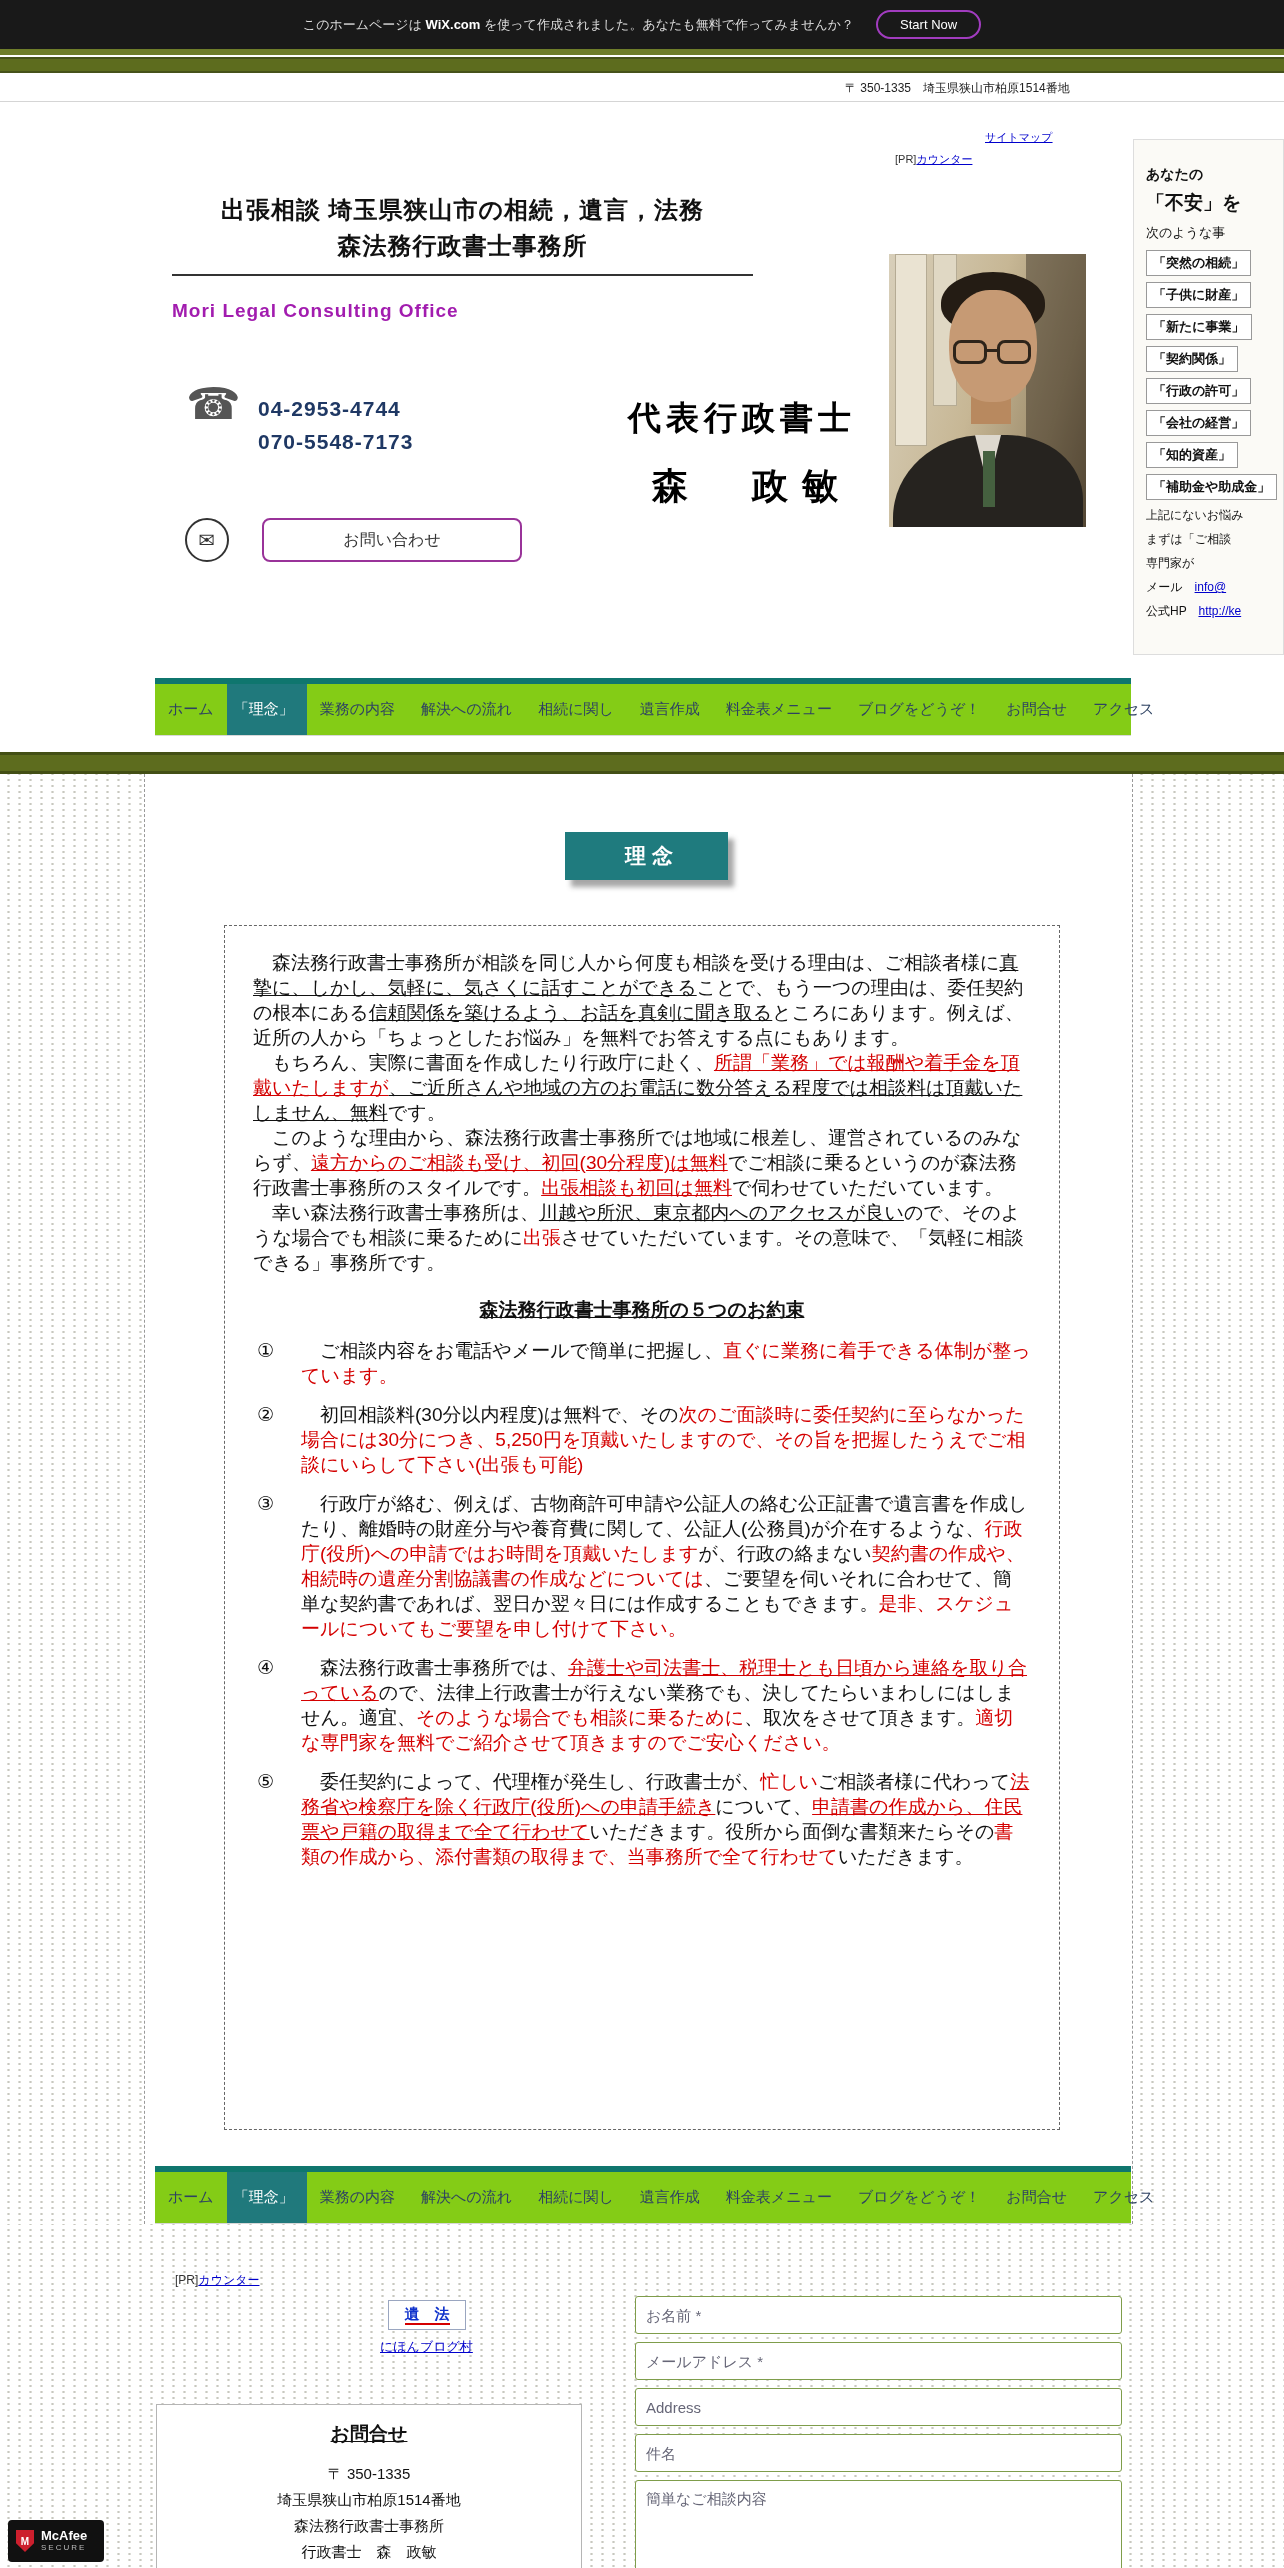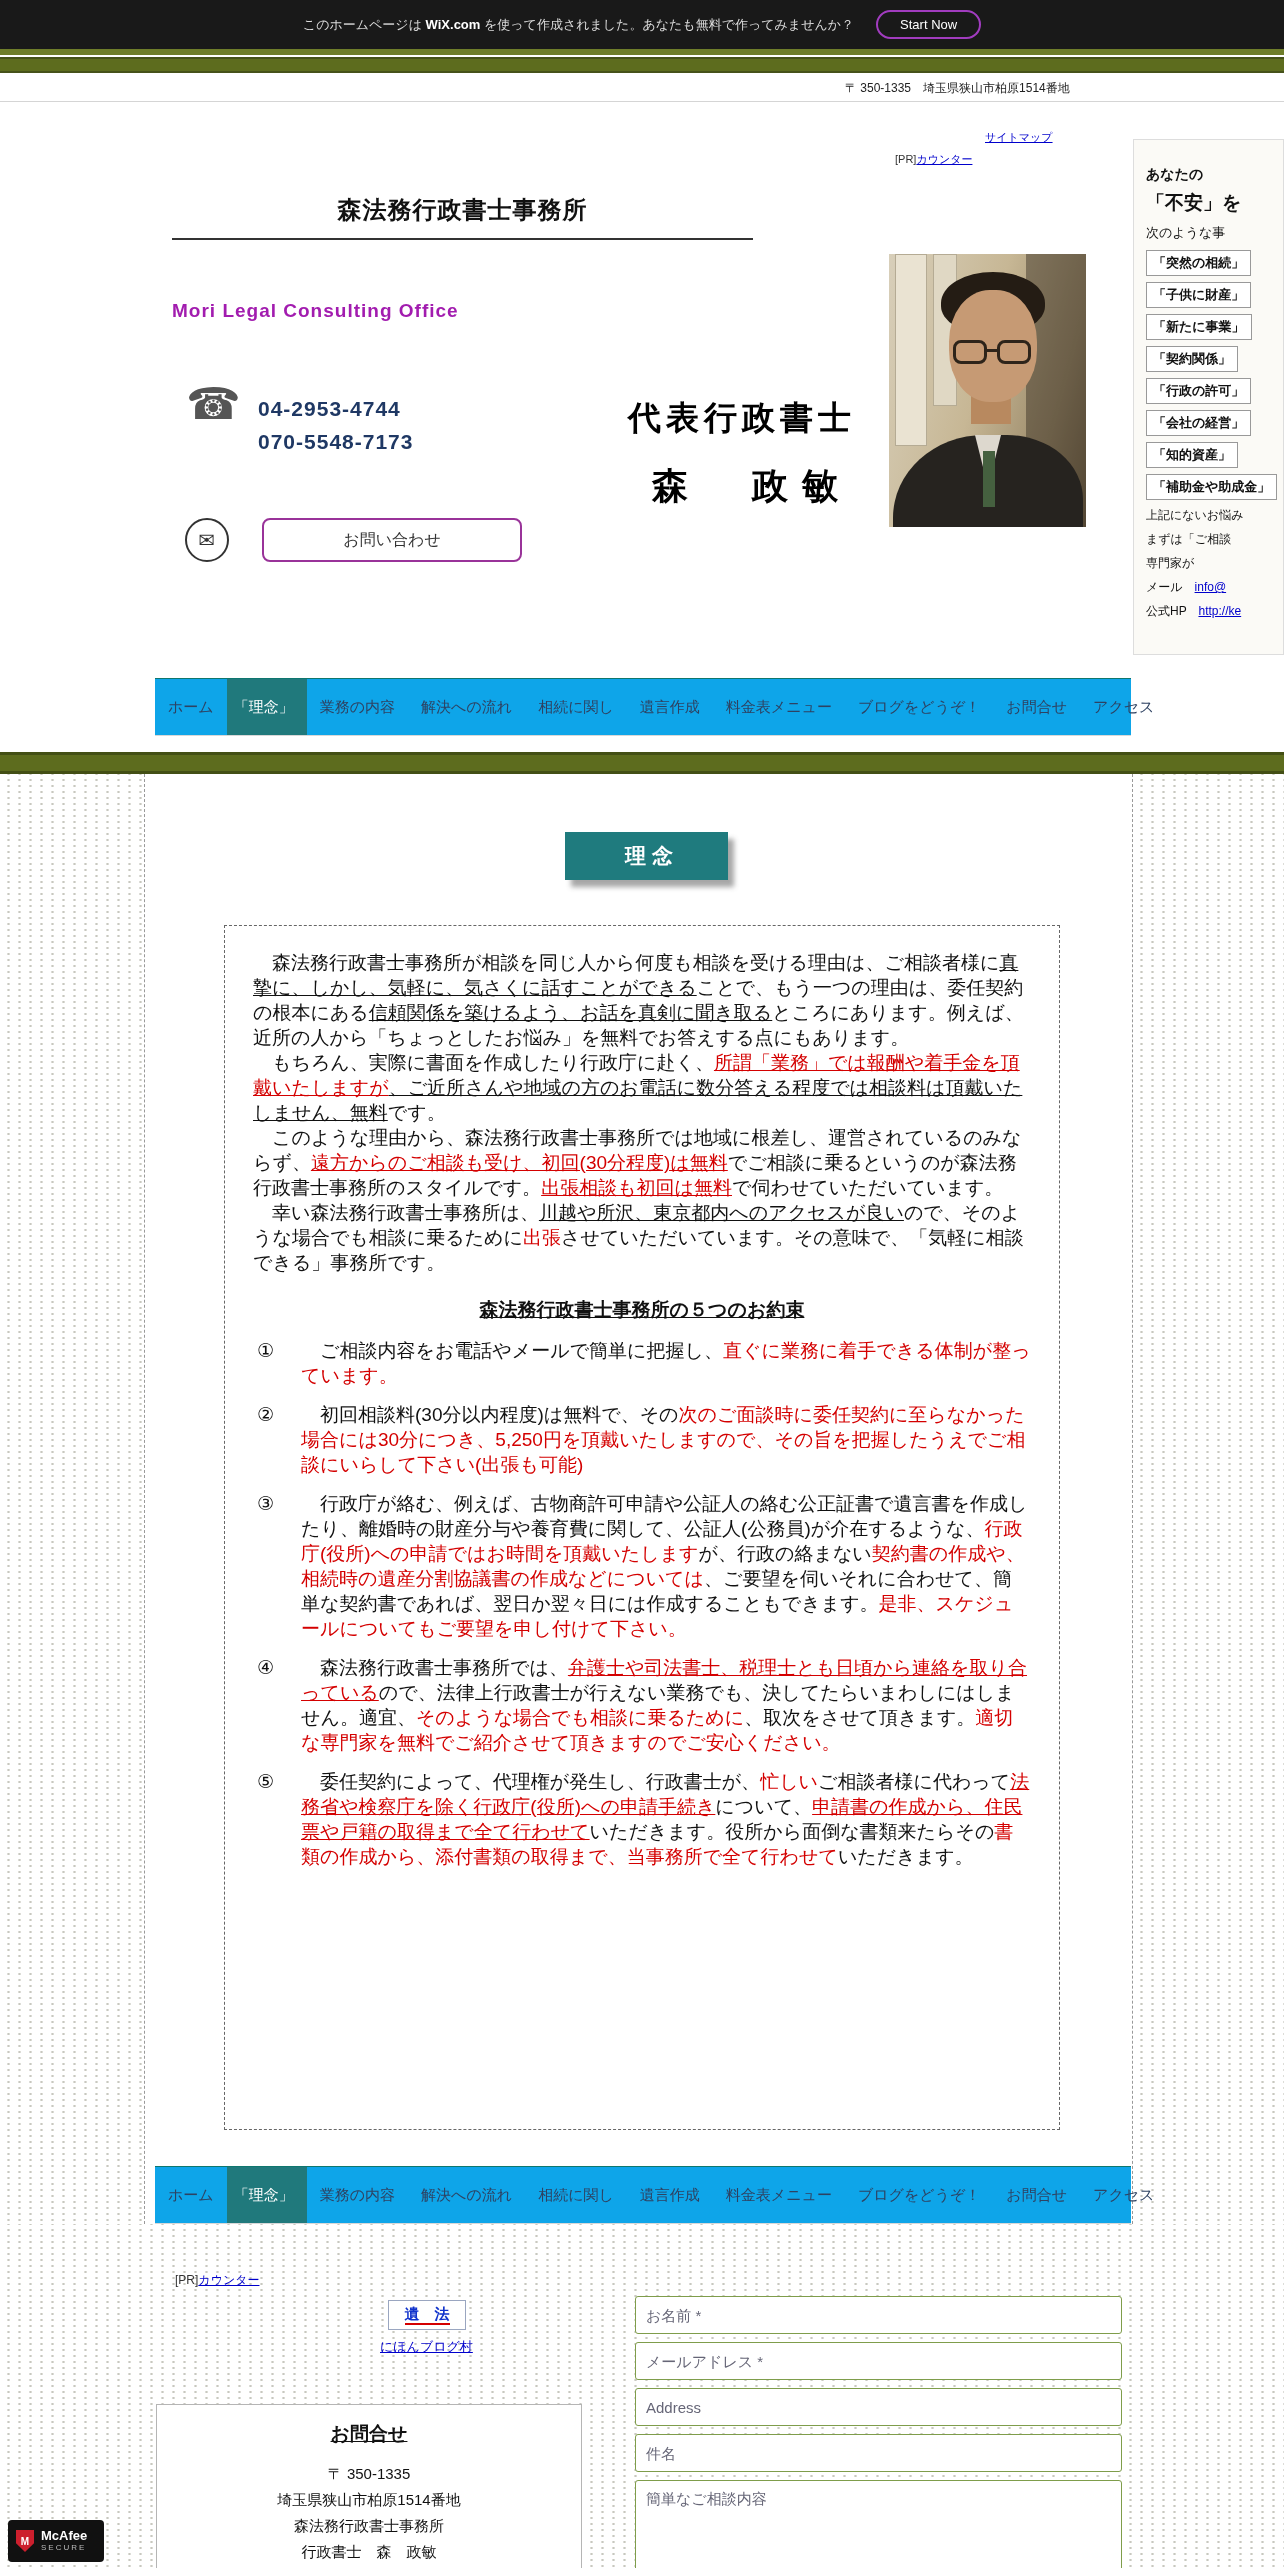--- a/index.html
+++ b/index.html
@@ -76,22 +76,22 @@
   .sp-inner{width:260px;}
   .sp-l1{font-size:14px;font-weight:bold;margin-bottom:6px;}
   .sp-l2{font-size:19px;font-weight:bold;margin-bottom:8px;}
   .sp-l3{font-size:13px;margin-bottom:8px;}
   .sp-box{border:1px solid #999;background:#fff;font-size:13px;font-weight:bold;
           padding:3px 6px;margin:6px 0;width:fit-content;white-space:nowrap;}
   .sp-small{font-size:12px;margin:7px 0;white-space:nowrap;}
   .sp-link{color:#0000cc;text-decoration:underline;}
 
   
-  .nav{position:absolute;left:155px;width:976px;height:58px;background:#0ea5e9;
-       border-top:1px solid #0f766e;border-bottom:1px solid #d8d8d8;
+  .nav{position:absolute;left:155px;width:976px;height:58px;background:#84cc16;
+       border-top:6px solid #0f766e;border-bottom:1px solid #d8d8d8;
        display:flex;justify-content:space-between;box-sizing:border-box;}
   .nav-item{display:flex;align-items:center;padding:0 13px;font-size:15px;color:#2e4262;cursor:pointer;white-space:nowrap;}
   .nav-item.active{background:#20797c;color:#fff;padding-left:7px;}
 
   .band3{position:absolute;left:0;top:752px;width:100%;height:22px;background:#5d6c1e;
          border-top:3px solid #434f15;border-bottom:3px solid #434f15;box-sizing:border-box;}
 
   
   .dots{background-image:radial-gradient(circle,#c8c8bf 1px,transparent 1.3px);
         background-size:11px 6px;background-position:3px 3px;}
@@ -163,20 +163,21 @@
   <div class="band2"></div>
   <div class="addr-strip"></div>
   <div class="postal">〒 350-1335　埼玉県狭山市柏原1514番地</div>
 
   <a class="sitemap">サイトマップ</a>
   <div class="prc">
     <span>[PR]</span><a>カウンター</a>
   </div>
 
   <div class="title-block">
+    <div>出張相談 埼玉県狭山市の相続，遺言，法務</div>
     <div>森法務行政書士事務所</div>
   </div>
   <div class="subtitle">Mori Legal Consulting Office</div>
 
   <div class="phone-icon">☎</div>
   <div class="phones">
     <div>04-2953-4744</div>
     <div>070-5548-7173</div>
   </div>
 

